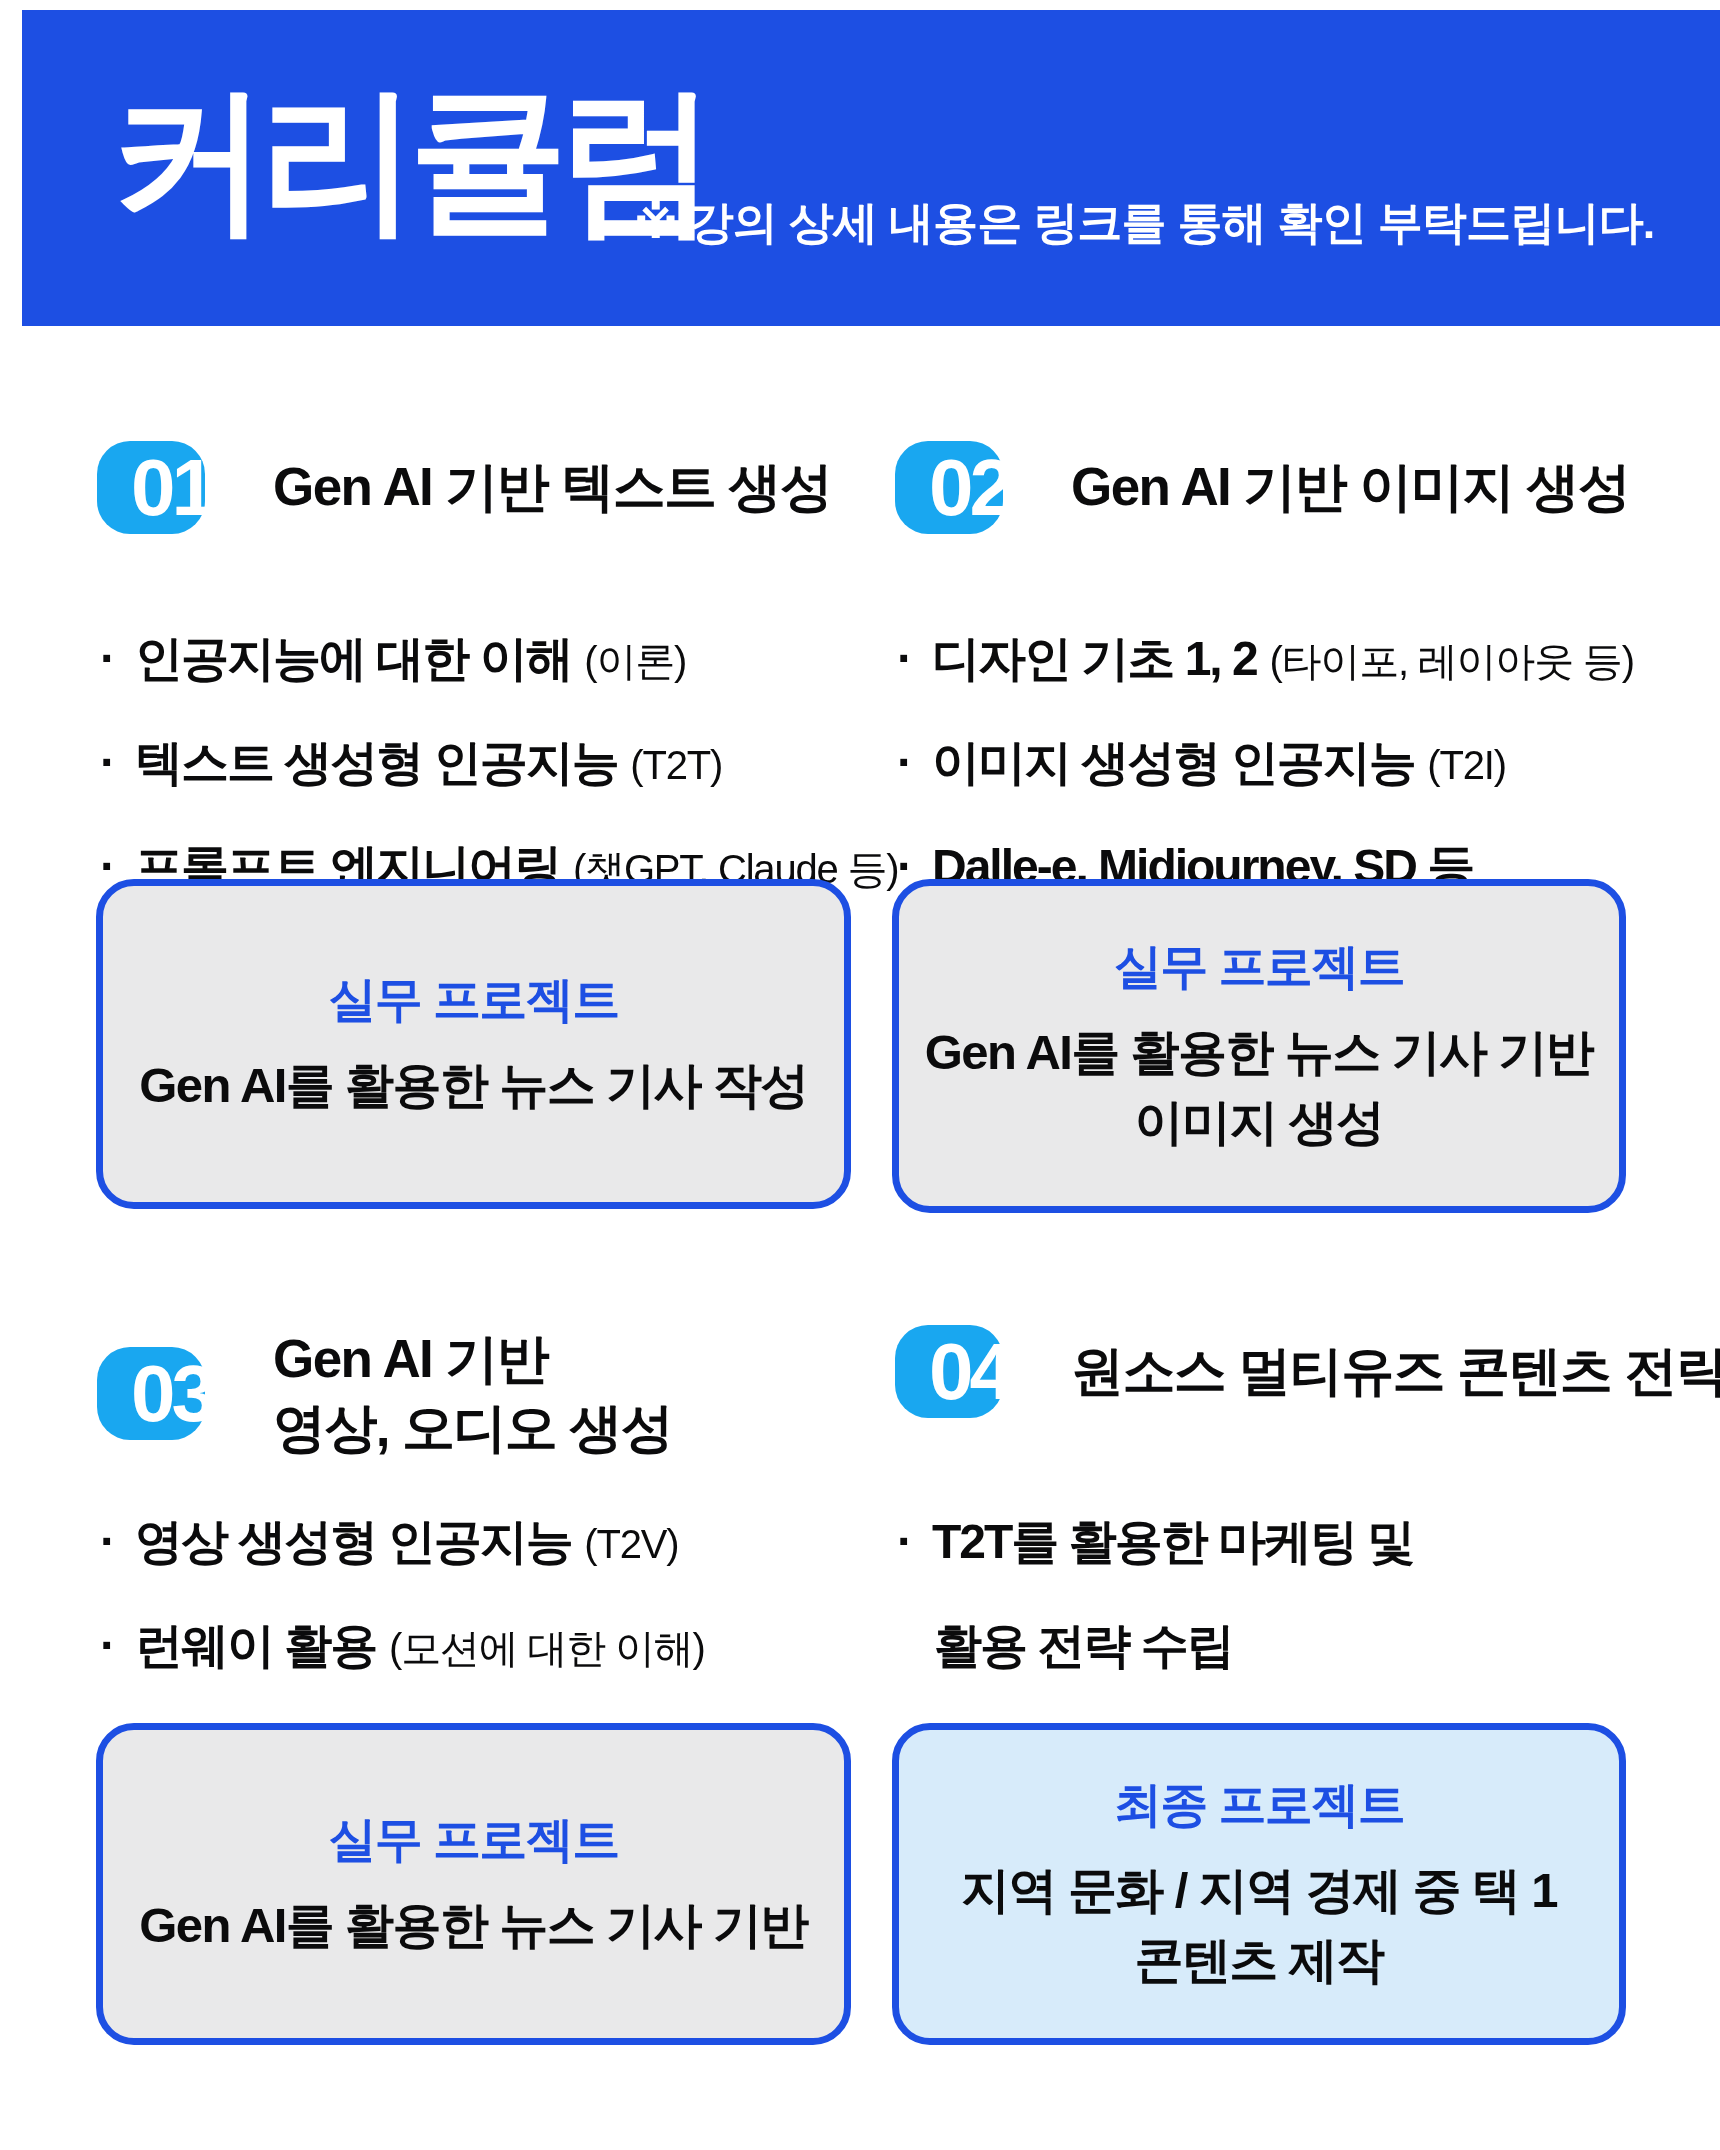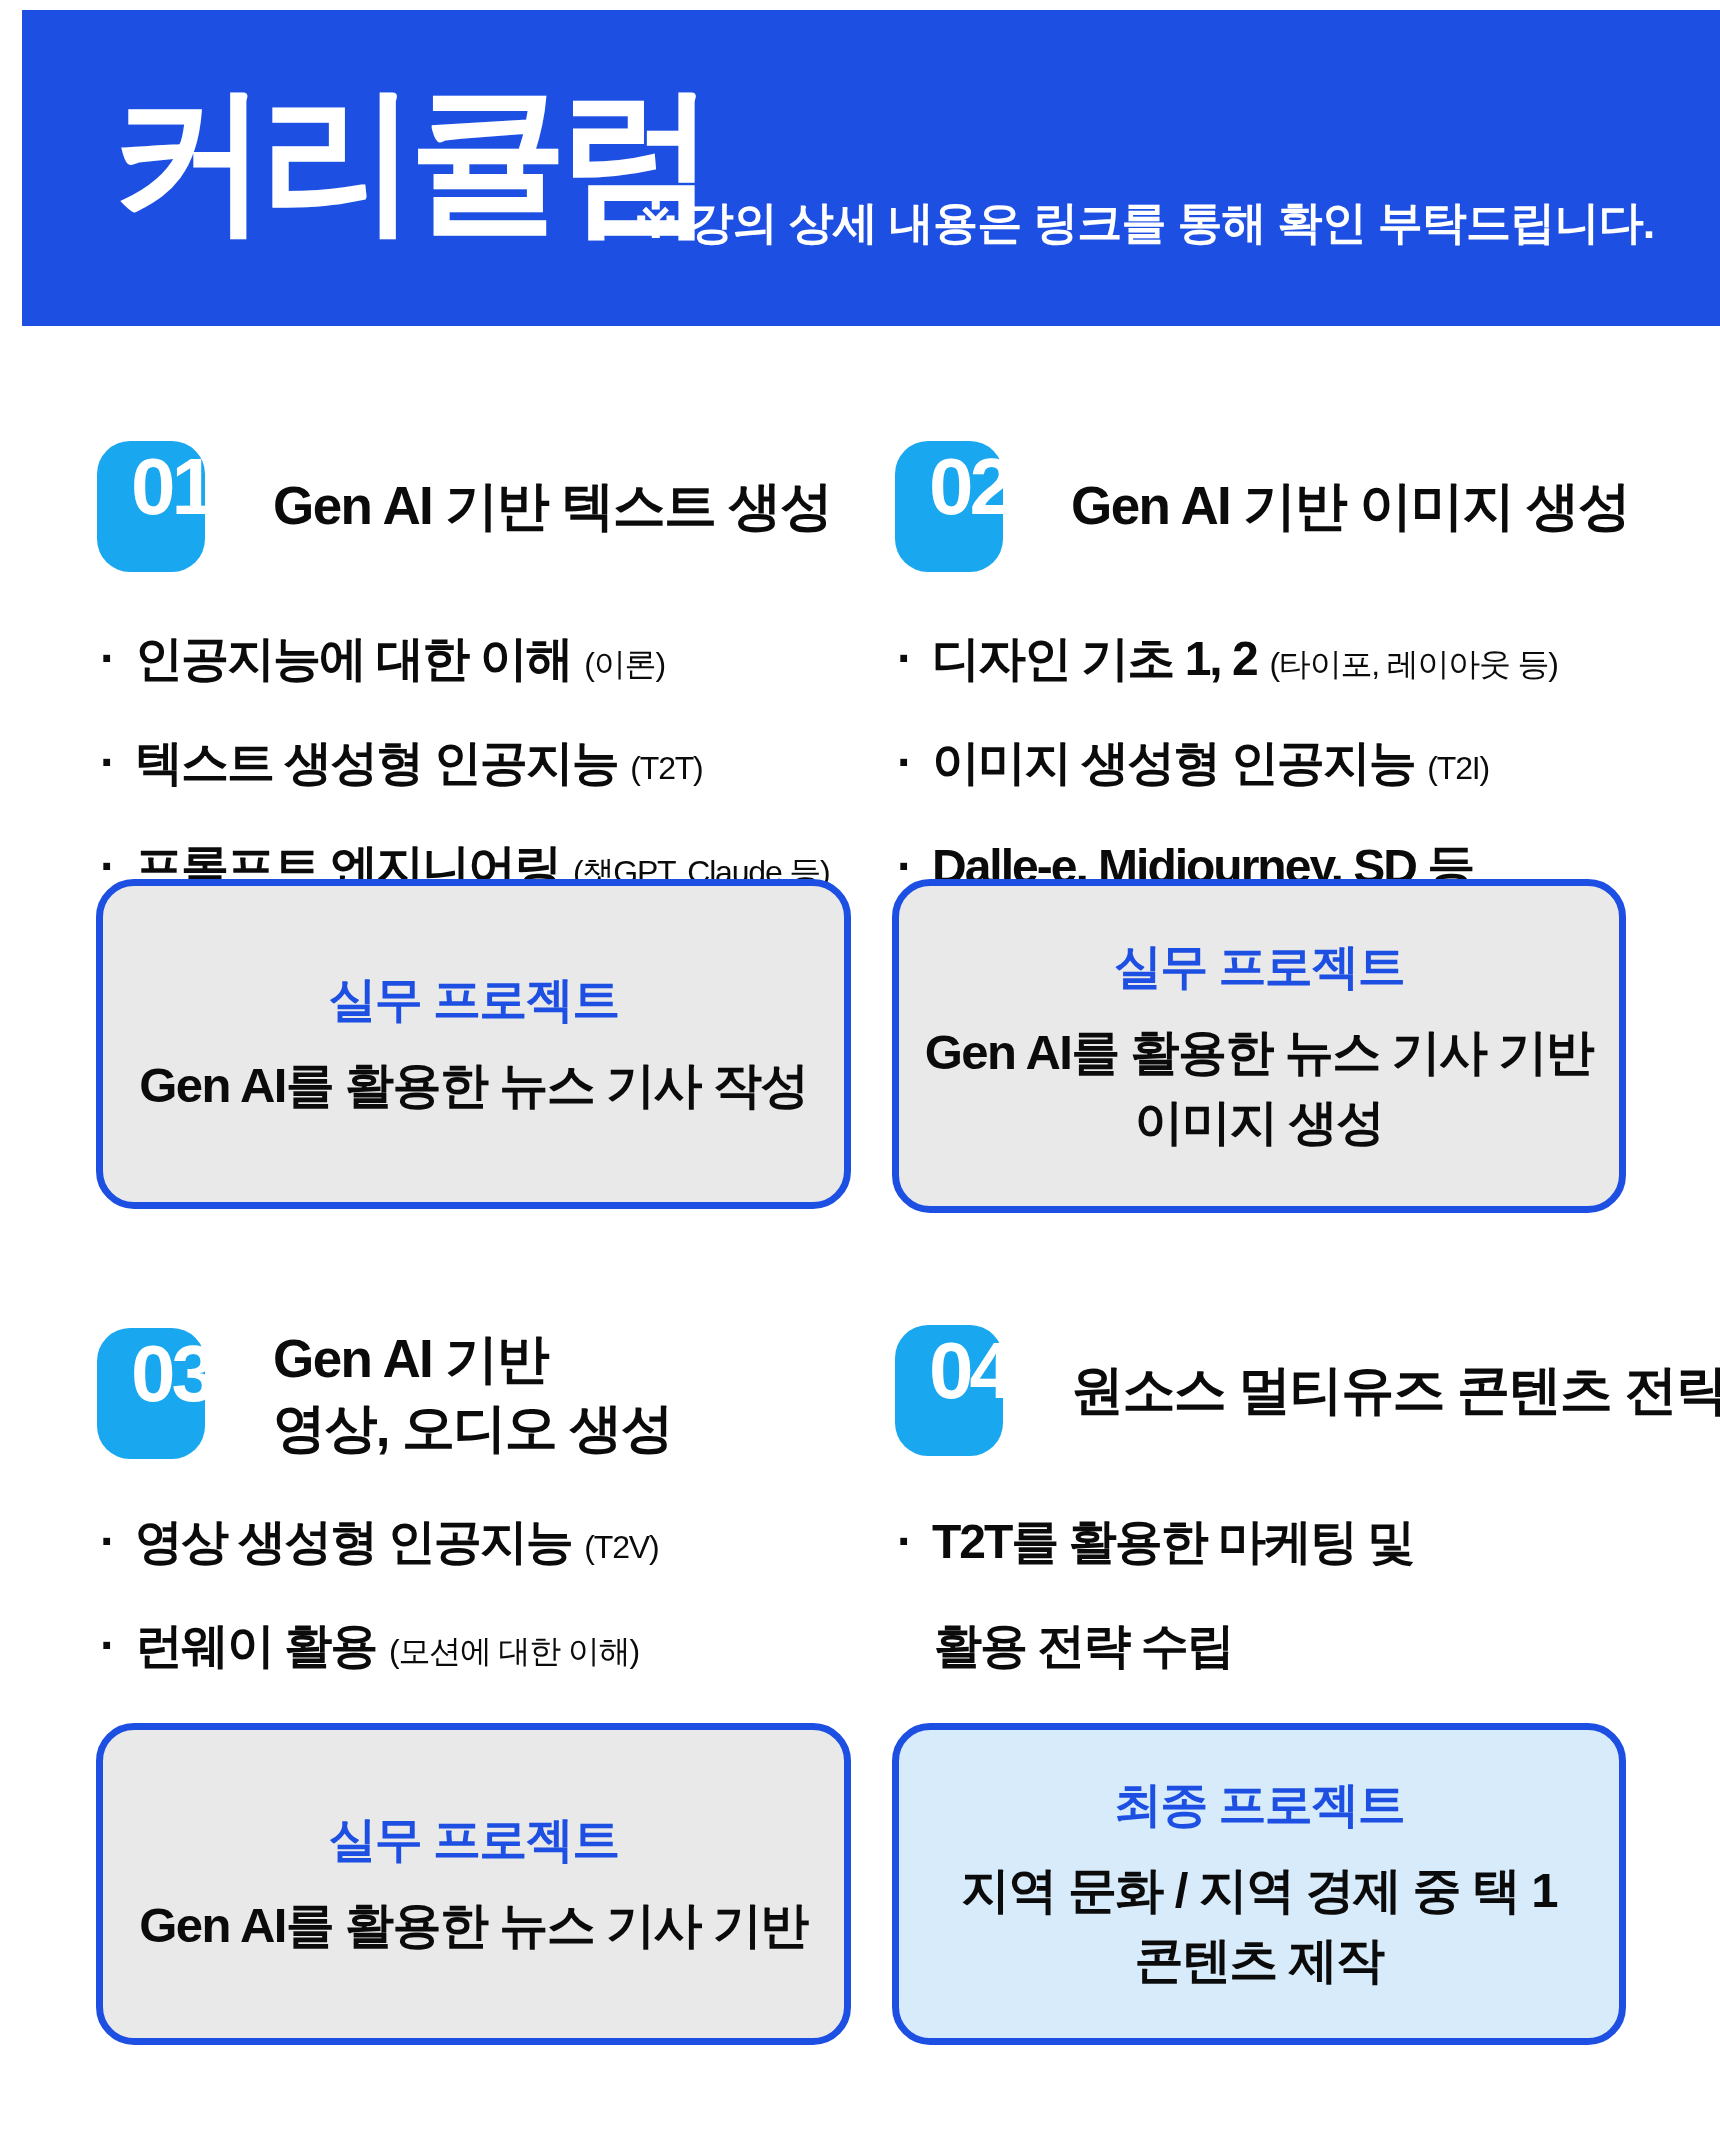--- a/index.html
+++ b/index.html
@@ -30,22 +30,22 @@
     font-size:45px; font-weight:700; color:#ffffff; letter-spacing:-0.8px;
     white-space:nowrap;
   }
   
   .section{ position:absolute; display:flex; align-items:center; gap:68px; }
   .sec1{ left:97px;  top:441px;  }
   .sec2{ left:895px; top:441px;  }
   .sec3{ left:97px;  top:1325px; }
   .sec4{ left:895px; top:1325px; }
   .badge{
-    width:108px; height:131px; border-radius:33px; background:var(--sky);
-    color:#ffffff; display:flex; justify-content:center;
+    width:108px; height:93px; border-radius:33px; background:var(--sky);
+    color:#ffffff; display:flex; align-items:center; justify-content:center;
     font-size:80px; font-weight:800; letter-spacing:-4px; flex:0 0 auto;padding-left:41px;
   }
   .sec-title{
     font-size:53px; font-weight:800; color:var(--ink);
     letter-spacing:-1.6px; line-height:1.3; white-space:nowrap;
   }
   
   .bullets{ position:absolute; }
   .bl1{ left:100px;  top:627px;  }
   .bl2{ left:897px; top:627px;  }
@@ -54,21 +54,21 @@
   .bullet{
     display:flex; align-items:baseline; margin-bottom:40px; white-space:nowrap;
   }
   .bullet .dot{
     font-size:48px; font-weight:800; color:var(--ink); margin-right:19px;
   }
   .bullet .main{
     font-size:48px; font-weight:700; color:var(--ink); letter-spacing:-2px;
   }
   .bullet .note{
-    font-size:32px; font-weight:500; color:var(--ink);
+    font-size:40px; font-weight:500; color:var(--ink);
     margin-left:12.7px; letter-spacing:-1.2px;
   }
   .bullet.cont{ padding-left:37px;text-align:right; } 
   
   .project-box{
     position:absolute; background:var(--gray-bg);
     border:7.2px solid var(--blue); border-radius:38px;
     display:flex; flex-direction:column; align-items:center; justify-content:center;
     text-align:center; gap:19px;
   }

